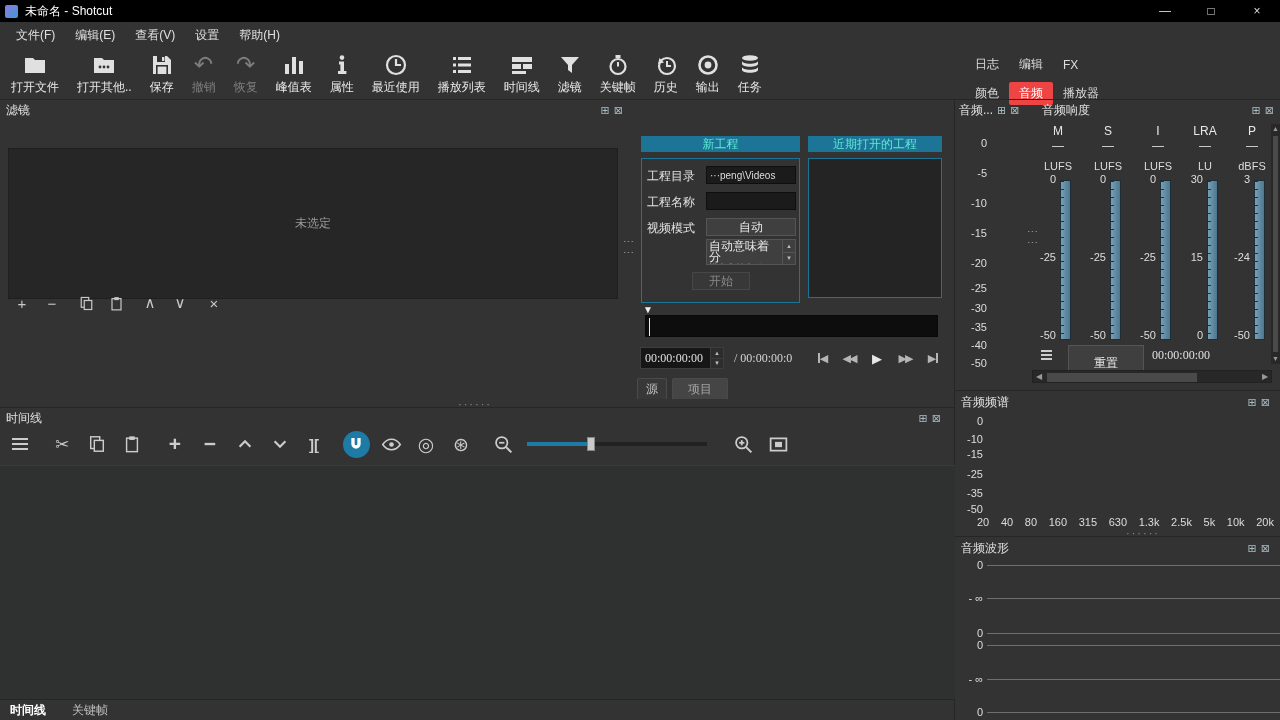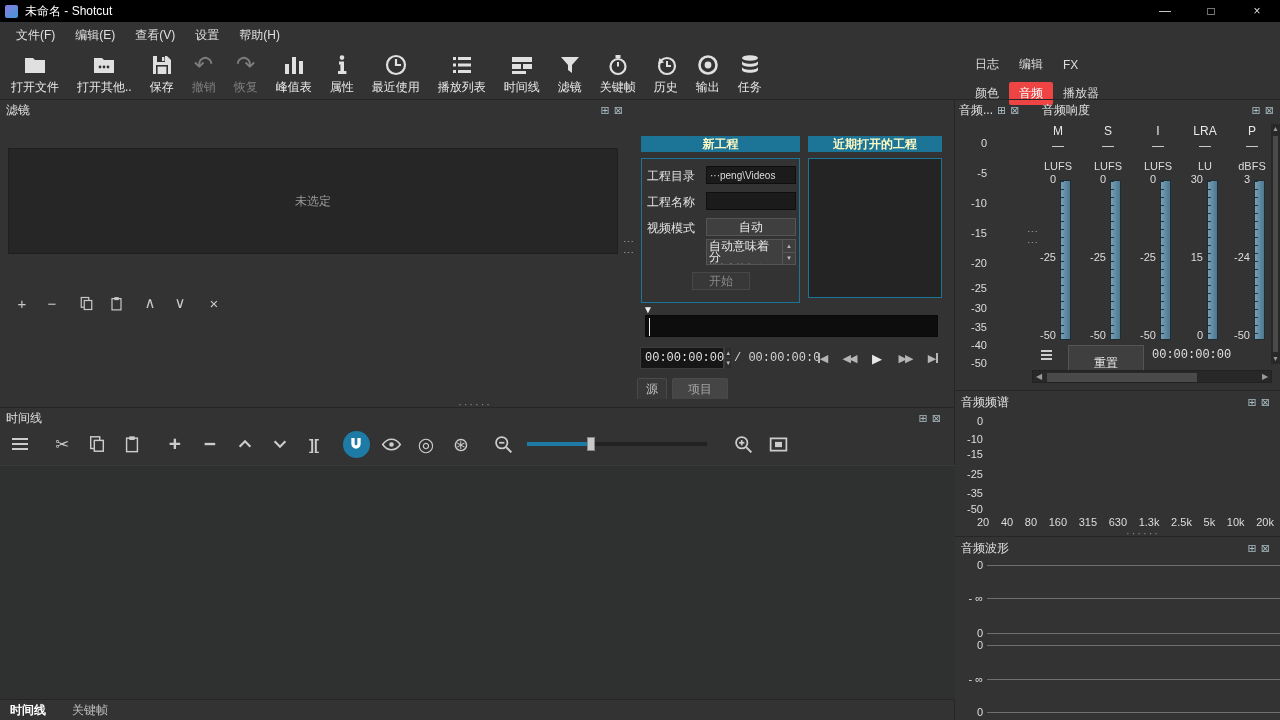--- a/index.html
+++ b/index.html
@@ -27,34 +27,34 @@
 .tb-item.disabled .tb-glyph{color:#7d7d7d}
 .dock-tabs{position:absolute;left:965px;top:53px}
 .dock-row{display:flex;align-items:center;margin-bottom:6px}
 .dock-tab{padding:3px 10px;color:#ddd;white-space:nowrap}
 .dock-tab.active{background:#ef4444;color:#fff;border-radius:2px}
 
 .hdr{display:flex;align-items:center;height:20px;padding:0 6px;color:#e0e0e0}
 .dock-icons{display:flex;gap:4px;color:#a9bcc4;font-size:11px;line-height:11px}
 .dock-icons.right{margin-left:auto}
 
-.filters-empty{position:absolute;left:8px;top:48px;width:610px;height:106px;background:#262626;border:1px solid #1f1f1f;display:flex;align-items:center;justify-content:center;color:#9a9a9a}
+.filters-empty{position:absolute;left:8px;top:48px;width:610px;height:151px;background:#262626;border:1px solid #1f1f1f;display:flex;align-items:center;justify-content:center;color:#9a9a9a}
 .f-btn{position:absolute;top:193px;width:24px;height:20px;display:flex;align-items:center;justify-content:center;color:#c9c9c9;font-size:15px}
 
-.proj-tab{position:absolute;height:16px;background:#1c7597;color:#fef9c3;font-weight:bold;display:flex;align-items:center;justify-content:center}
+.proj-tab{position:absolute;height:16px;background:#1c7597;color:#5eead4;font-weight:normal;display:flex;align-items:center;justify-content:center}
 .proj-body{position:absolute;border:1px solid #1c7597}
 .fld-label{position:absolute;color:#e0e0e0}
 .txt{position:absolute;background:#1b1b1b;border:1px solid #0f0f0f;color:#ddd;font-size:10px;padding:0 3px;height:18px;width:90px;font-family:"Liberation Sans",sans-serif}
 .btn{background:#3f3f3f;border:1px solid #555;color:#e8e8e8;display:flex;align-items:center;justify-content:center}
 .btn.disabled{background:#383838;border-color:#474747;color:#8a8a8a}
 .spin-col{display:flex;flex-direction:column;width:13px;border-left:1px solid #555}
 .spin-cell{flex:1;display:flex;align-items:center;justify-content:center;font-size:6px;color:#bbb;background:#3f3f3f}
 
 .scrub{position:absolute;background:#0d0d0d;border:1px solid #090909}
-.mono{font-family:Liberation Mono, monospace}
+.mono{font-family:Liberation Serif, serif}
 .spinbox{position:absolute;background:#161616;border:1px solid #3d3d3d;display:flex;align-items:center}
 .tr-btn{position:absolute;top:247px;width:22px;height:22px;display:flex;align-items:center;justify-content:center;color:#b5b5b5;font-size:11px}
 .tr-bar{width:2px;height:10px;background:#b5b5b5}
 .ptab{position:absolute;height:21px;display:flex;align-items:center;justify-content:center;border:1px solid #4a4a4a;border-bottom:none;border-radius:2px 2px 0 0}
 
 .t-btn{position:absolute;top:22px;width:28px;height:28px;display:flex;align-items:center;justify-content:center;color:#ccc}
 .t-glyph{font-size:17px;color:#ccc;font-family:"DejaVu Sans",sans-serif}
 .hamb{display:flex;flex-direction:column;gap:3px}
 .hamb i{display:block;width:16px;height:2px;background:#ccc}
 .magnet-bg{width:27px;height:27px;border-radius:50%;background:#1d7ba6;display:flex;align-items:center;justify-content:center}

